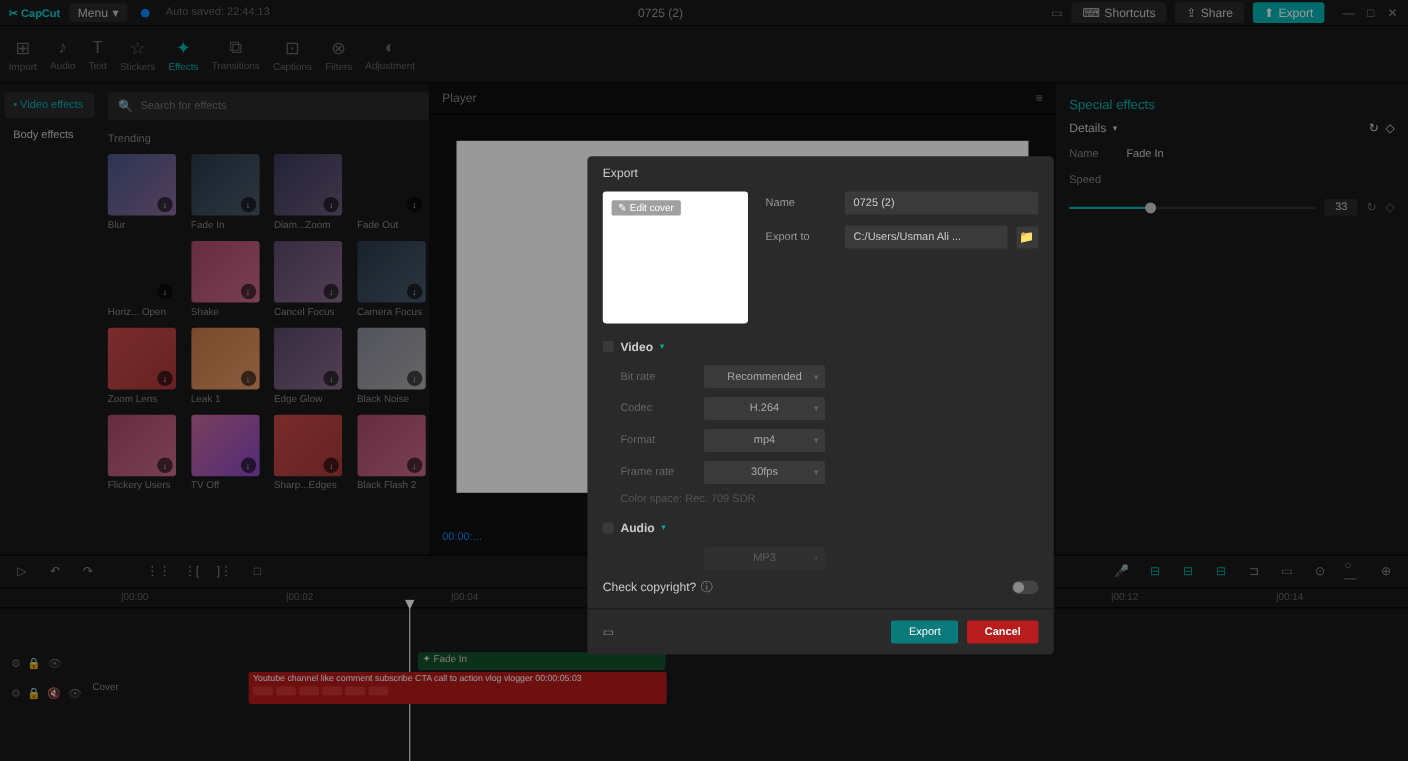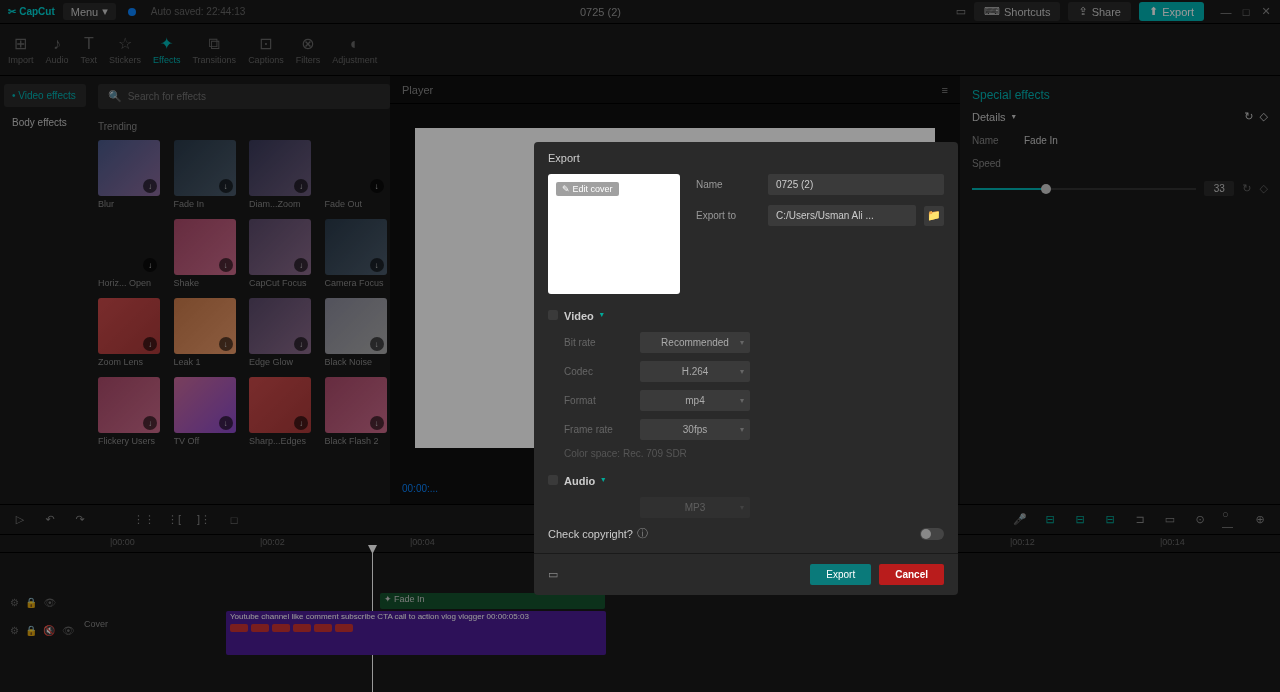--- a/index.html
+++ b/index.html
@@ -65,21 +65,21 @@
 .timeline { height: 240px; background: #1a1a1a; border-top: 1px solid #000; }
 .tl-toolbar { height: 30px; display: flex; align-items: center; padding: 0 12px; gap: 14px; border-bottom: 1px solid #000; }
 .tl-tool { width: 16px; height: 16px; color: #888; display: flex; align-items: center; justify-content: center; cursor: pointer; }
 .tl-ruler { height: 18px; background: #1a1a1a; position: relative; border-bottom: 1px solid #000; font-size: 9px; color: #666; }
 .tl-tick { position: absolute; top: 2px; }
 .tl-tracks { position: relative; height: 180px; padding-left: 110px; }
 .tl-playhead { position: absolute; top: 0; left: 372px; width: 1px; height: 100%; background: #fff; }
 .tl-playhead::before { content: ''; position: absolute; top: -8px; left: -4px; width: 9px; height: 9px; background: #fff; clip-path: polygon(0 0, 100% 0, 50% 100%); }
 .track-clip { position: absolute; height: 16px; border-radius: 2px; font-size: 9px; padding: 1px 4px; overflow: hidden; white-space: nowrap; }
 .track-effect { background: #14532d; left: 270px; width: 225px; color: #ccc; }
-.track-video { background: #4c1d95; left: 116px; width: 380px; color: #fff; height: 44px; }
+.track-video { background: #b91c1c; left: 116px; width: 380px; color: #fff; height: 29px; }
 .cover-label { position: absolute; left: 84px; top: 66px; color: #888; font-size: 9px; }
 .track-controls { position: absolute; left: 10px; display: flex; gap: 6px; color: #666; font-size: 10px; }
 
 
 .modal-overlay { position: absolute; inset: 0; background: rgba(0,0,0,0.4); display: flex; align-items: flex-start; justify-content: center; z-index: 100; }
 .export-modal { background: #2a2a2a; width: 424px; border-radius: 4px; margin-top: 142px; margin-left: 212px; overflow: hidden; }
 .modal-header { padding: 10px 14px; color: #ccc; font-size: 11px; }
 .modal-body { padding: 0 14px 10px; display: flex; gap: 16px; }
 .cover-preview { width: 210px; height: 120px; background: #fff; border-radius: 3px; position: relative; }
 .edit-cover-btn { position: absolute; top: 8px; left: 8px; background: rgba(120,120,120,0.7); padding: 2px 6px; border-radius: 2px; font-size: 9px; color: #fff; display: flex; align-items: center; gap: 3px; }
@@ -238,21 +238,21 @@
           <div class="effect-item">
             <div class="effect-thumb thumb-pink">
               <div class="dl-icon">↓</div>
             </div>
             <div class="effect-name">Shake</div>
           </div>
           <div class="effect-item">
             <div class="effect-thumb thumb-city">
               <div class="dl-icon">↓</div>
             </div>
-            <div class="effect-name">CapCut Focus</div>
+            <div class="effect-name">Cancel Focus</div>
           </div>
           <div class="effect-item">
             <div class="effect-thumb thumb-fade">
               <div class="dl-icon">↓</div>
             </div>
             <div class="effect-name">Camera Focus</div>
           </div>
           <div class="effect-item">
             <div class="effect-thumb thumb-red">
               <div class="dl-icon">↓</div>

